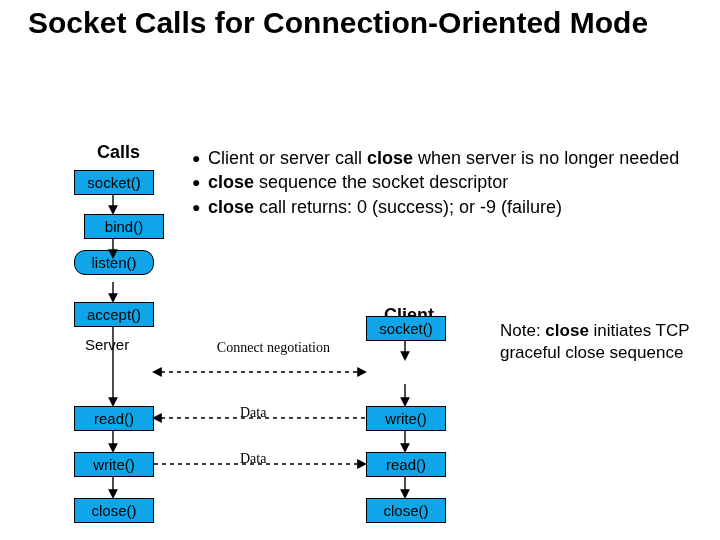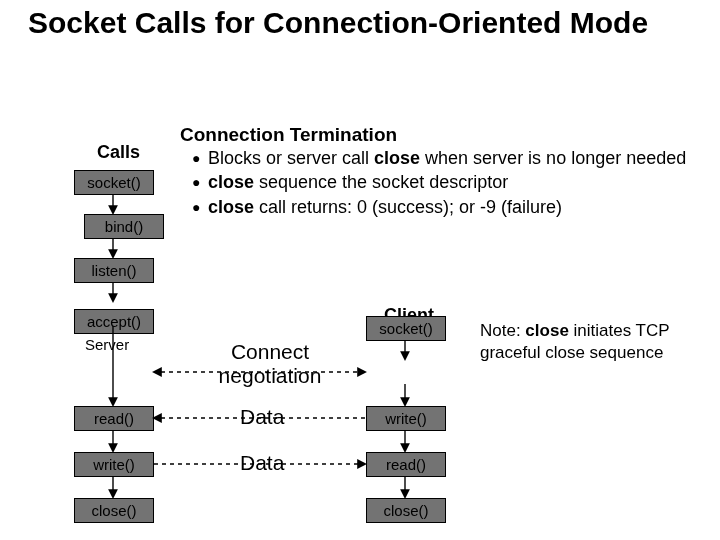--- a/index.html
+++ b/index.html
@@ -63,78 +63,78 @@
     font-size: 18px;
     font-weight: 700;
   }
   .fnbox {
     position: absolute;
     border: 1px solid #000;
     font-size: 15px;
     text-align: center;
     padding: 3px 0;
     width: 78px;
-    background: #737373;
+    background: #0ea5e9;
   }
   .blocks-label {
     position: absolute;
     left: 85px;
     top: 336px;
     font-size: 15px;
   }
   .mid-label {
     position: absolute;
-    font-size: 21px;
-    text-align: center;
+    font-size: 14px;
+    text-align: right;
+    font-family: Liberation Serif, serif;
   }
   .note {
     position: absolute;
-    left: 480px;
+    left: 500px;
     top: 320px;
     width: 200px;
     font-size: 17px;
     line-height: 1.3;
   }
   svg { position: absolute; left: 0; top: 0; }
 </style>
 </head>
 <body>
 
 <div class="slide">
 
   <div class="title">Socket Calls for Connection-Oriented Mode</div>
 
-  <div class="section-head">Connection Termination</div>
 
   <div class="bullets">
     <div class="row">
       <div class="dot">●</div>
       <div class="txt">
-        <span>Blocks or server call </span><span class="mono">close</span><span> when server is no longer needed</span>
+        <span>Client or server call </span><span class="mono">close</span><span> when server is no longer needed</span>
       </div>
     </div>
     <div class="row">
       <div class="dot">●</div>
       <div class="txt">
         <span class="mono">close</span><span> sequence the socket descriptor</span>
       </div>
     </div>
     <div class="row">
       <div class="dot">●</div>
       <div class="txt">
         <span class="mono">close</span><span> call returns: 0 (success); or -9 (failure)</span>
       </div>
     </div>
   </div>
 
   <div class="server-label">Calls</div>
   <div class="fnbox" style="left:74px; top:170px;">socket()</div>
   <div class="fnbox" style="left:84px; top:214px;">bind()</div>
-  <div class="fnbox" style="left:74px; top:258px;">listen()</div>
-  <div class="fnbox" style="left:74px; top:302px;margin-top:7px;">accept()</div>
+  <div class="fnbox" style="left:74px; top:250px;border-radius:11px;">listen()</div>
+  <div class="fnbox" style="left:74px; top:302px;">accept()</div>
   <div class="blocks-label">Server</div>
   <div class="fnbox" style="left:74px; top:406px;">read()</div>
   <div class="fnbox" style="left:74px; top:452px;">write()</div>
   <div class="fnbox" style="left:74px; top:498px;">close()</div>
 
   <div class="client-label">Client</div>
   <div class="fnbox" style="left:366px; top:316px;">socket()</div>
   <div class="fnbox" style="left:366px; top:406px;">write()</div>
   <div class="fnbox" style="left:366px; top:452px;">read()</div>
   <div class="fnbox" style="left:366px; top:498px;">close()</div>

